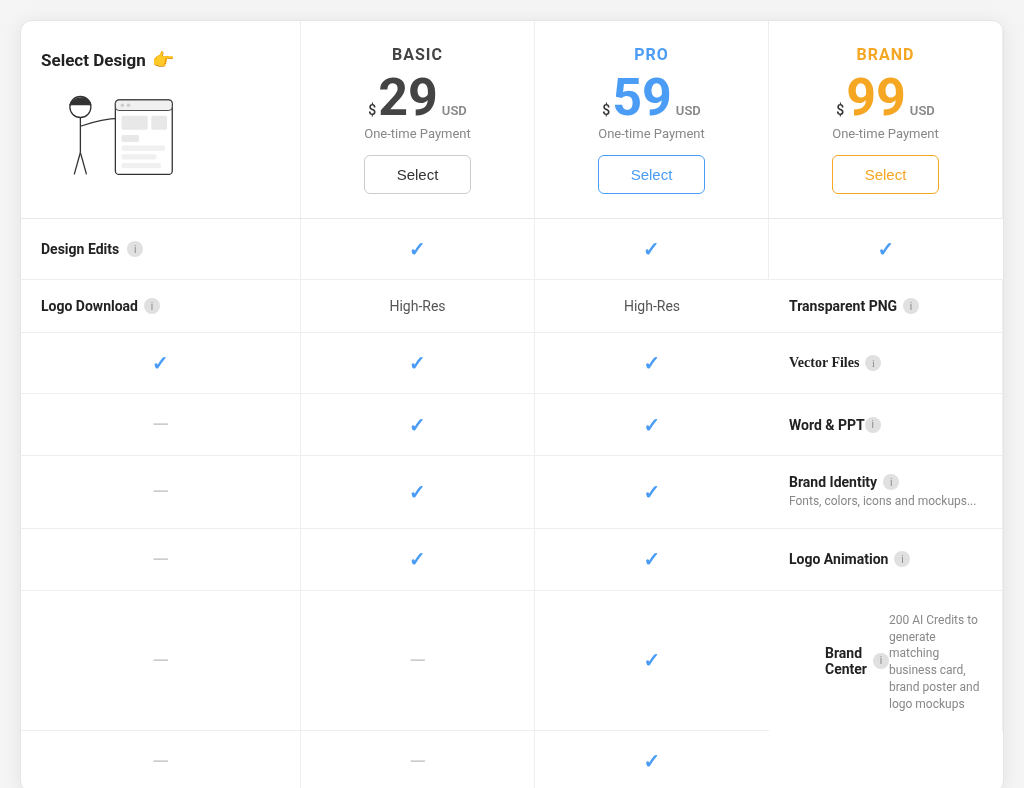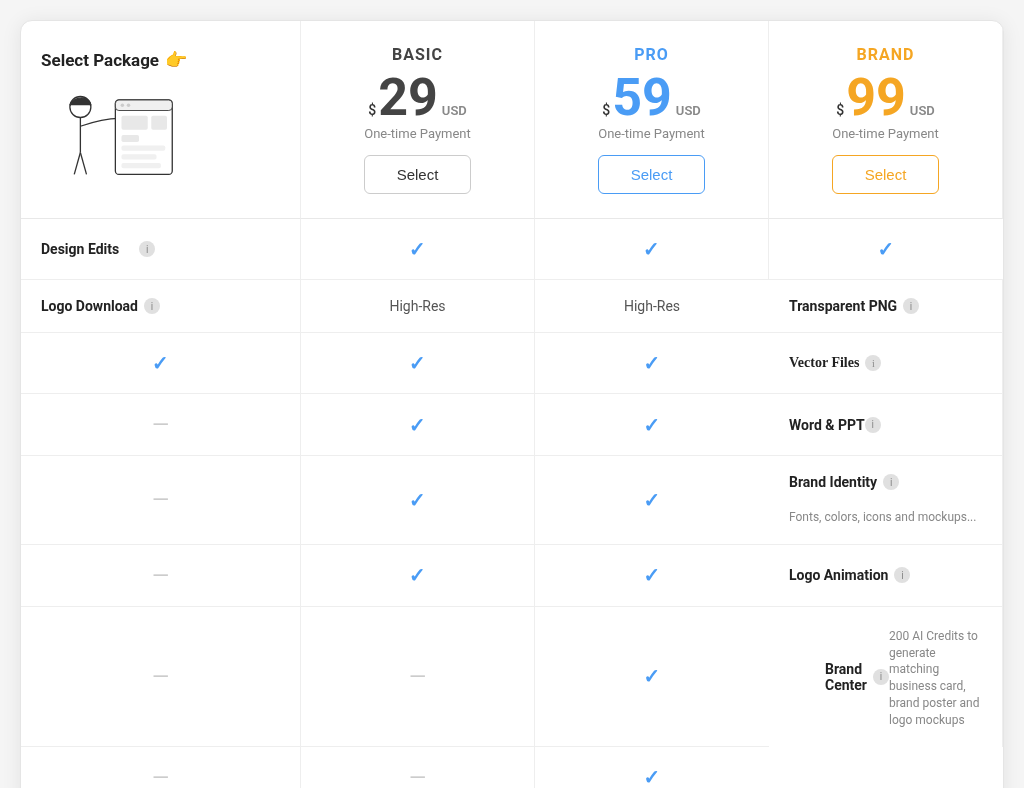--- a/index.html
+++ b/index.html
@@ -122,21 +122,21 @@
     }
   </style>
 </head>
 <body>
 
 <div class="pricing-table">
   <div class="table-grid">
 
     <div class="header-cell feature-col header-col-border">
       <div class="select-package-title">
-        <span>Select Package</span>
+        <span>Select Design</span>
         <span class="emoji">👉</span>
       </div>
 
       <svg class="illustration" viewBox="0 0 160 120" fill="none" xmlns="http://www.w3.org/2000/svg">
 
         <circle cx="45" cy="28" r="12" stroke="#333" stroke-width="1.5" fill="none"></circle>
 
         <path d="M33 26 Q38 16 50 18 Q56 20 57 26" stroke="#333" stroke-width="1.5" fill="#333"></path>
 
         <path d="M45 40 L45 80" stroke="#333" stroke-width="1.5"></path>
@@ -192,21 +192,21 @@
         <span class="price-dollar">$</span>
         <span class="price-amount brand">99</span>
         <span class="price-usd">USD</span>
       </div>
       <div class="payment-label">One-time Payment</div>
       <button class="select-btn brand">Select</button>
     </div>
 
   <div style="padding: 18px 20px; border-bottom: 1px solid rgb(238, 238, 238); border-right: 1px solid rgb(238, 238, 238); display: flex; align-items: center; justify-content: flex-start;">
         <div style="display: flex; flex-direction: column;">
-          <div style="display: flex; align-items: center; gap: 20px;">
+          <div style="display: flex; align-items: center; gap: 8px;">
             <span style="font-weight: 700; font-size: 14px; color: rgb(34, 34, 34);">Design Edits</span>
             <div style="width: 16px; height: 16px; border-radius: 50%; background: rgb(224, 224, 224); display: flex; align-items: center; justify-content: center; font-size: 10px; color: rgb(136, 136, 136); flex-shrink: 0; cursor: pointer;">i</div>
           </div>
         </div>
       </div>
       <div style="padding: 18px 20px; border-bottom: 1px solid rgb(238, 238, 238); border-right: 1px solid rgb(238, 238, 238); display: flex; align-items: center; justify-content: center;">
         <span style="color: rgb(74, 156, 245); font-size: 20px; font-weight: 700;">✓</span>
       </div>
       <div style="padding: 18px 20px; border-bottom: 1px solid rgb(238, 238, 238); border-right: 1px solid rgb(238, 238, 238); display: flex; align-items: center; justify-content: center;">
         <span style="color: rgb(74, 156, 245); font-size: 20px; font-weight: 700;">✓</span>
@@ -278,21 +278,21 @@
       </div>
       <div style="padding: 18px 20px; border-bottom: 1px solid rgb(238, 238, 238); display: flex; align-items: center; justify-content: center;">
         <span style="color: rgb(74, 156, 245); font-size: 20px; font-weight: 700;">✓</span>
       </div>
       <div style="padding: 18px 20px; border-bottom: 1px solid rgb(238, 238, 238); border-right: 1px solid rgb(238, 238, 238); display: flex; align-items: flex-start; justify-content: flex-start;">
         <div style="display: flex; flex-direction: column;">
           <div style="display: flex; align-items: center; gap: 6px;">
             <span style="font-weight: 700; font-size: 14px; color: rgb(34, 34, 34);">Brand Identity</span>
             <div style="width: 16px; height: 16px; border-radius: 50%; background: rgb(224, 224, 224); display: flex; align-items: center; justify-content: center; font-size: 10px; color: rgb(136, 136, 136); flex-shrink: 0; cursor: pointer;">i</div>
           </div>
-          <div style="font-size: 12px; color: rgb(136, 136, 136); margin-top: 19px; line-height: 1.4;">Fonts, colors, icons and mockups...</div>
+          <div style="font-size: 12px; color: rgb(136, 136, 136); margin-top: 3px; line-height: 1.4;">Fonts, colors, icons and mockups...</div>
         </div>
       </div>
       <div style="padding: 18px 20px; border-bottom: 1px solid rgb(238, 238, 238); border-right: 1px solid rgb(238, 238, 238); display: flex; align-items: center; justify-content: center;">
         <span style="color: rgb(204, 204, 204); font-size: 22px;">—</span>
       </div>
       <div style="padding: 18px 20px; border-bottom: 1px solid rgb(238, 238, 238); border-right: 1px solid rgb(238, 238, 238); display: flex; align-items: center; justify-content: center;">
         <span style="color: rgb(74, 156, 245); font-size: 20px; font-weight: 700;">✓</span>
       </div>
       <div style="padding: 18px 20px; border-bottom: 1px solid rgb(238, 238, 238); display: flex; align-items: center; justify-content: center;">
         <span style="color: rgb(74, 156, 245); font-size: 20px; font-weight: 700;">✓</span>

